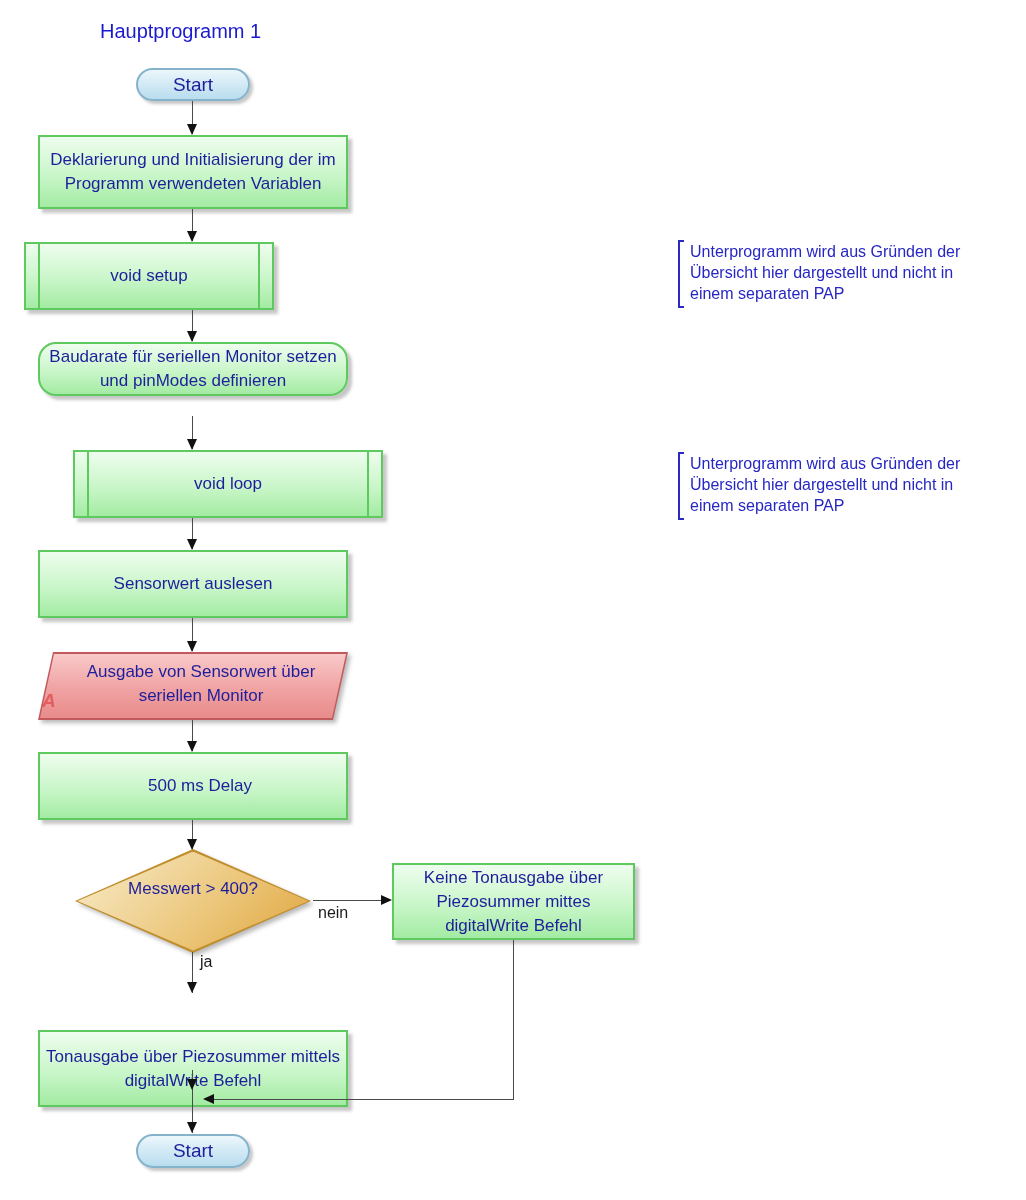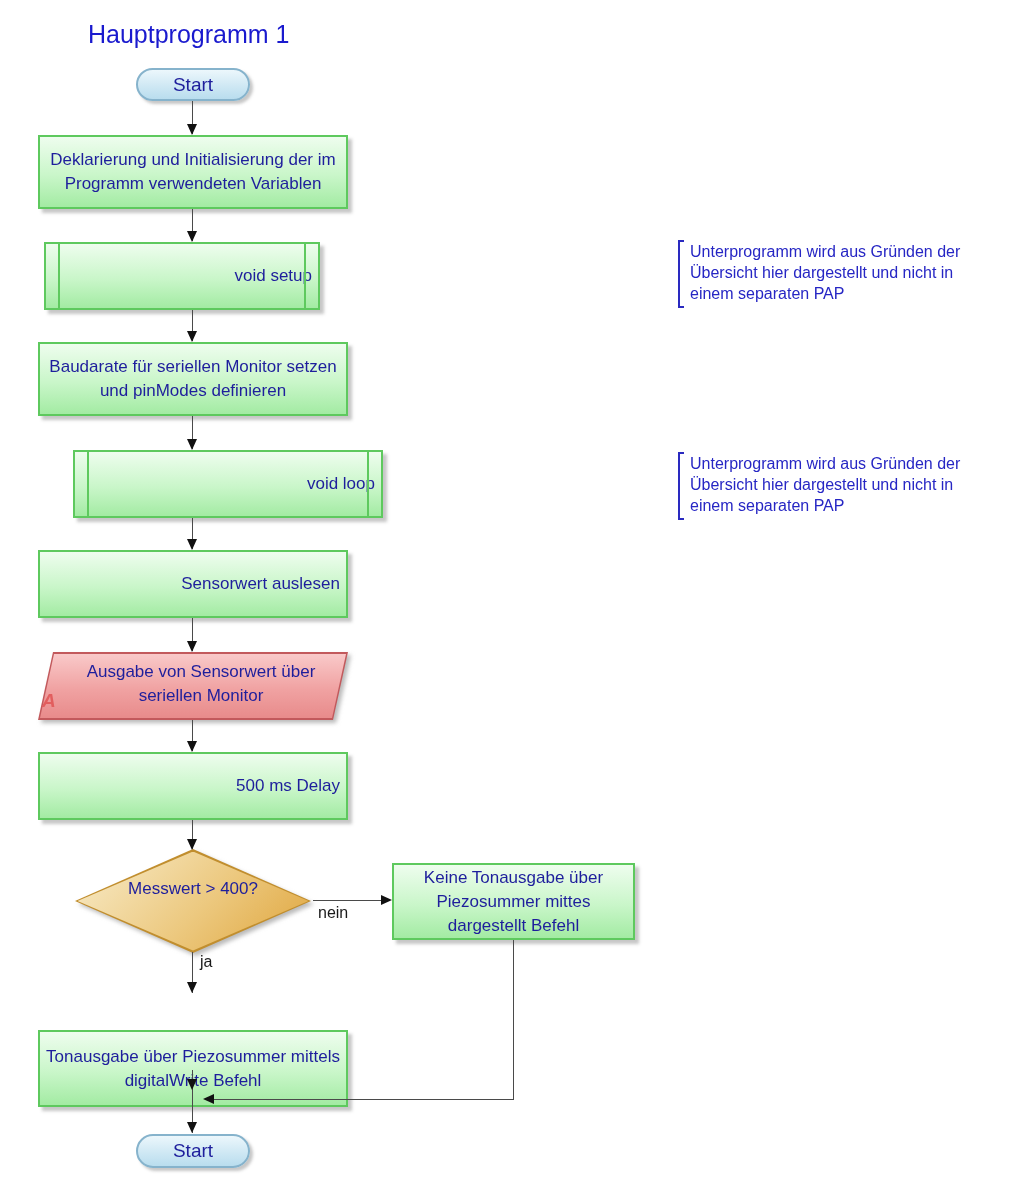--- a/index.html
+++ b/index.html
@@ -1,30 +1,30 @@
 <!DOCTYPE html>
 <html><head>
 <meta charset="utf-8">
 <style>
   html,body{margin:0;padding:0;background:#ffffff;}
   #canvas{
     position:relative;width:1026px;height:1200px;background:#ffffff;overflow:hidden;
     font-family:"Liberation Sans",sans-serif;
   }
   .title{
-    position:absolute;left:88px;top:20px;font-size:25px;color:#1a1ace;
+    position:absolute;left:100px;top:20px;font-size:20px;color:#1a1ace;
   }
   
   .node-text{color:#1e1e9c;font-size:17px;line-height:24px;text-align:center;}
   .rect{
     position:absolute;box-sizing:border-box;
     border:2px solid #5ec95e;
     background:linear-gradient(180deg,#eefdee 0%,#c9f6c9 55%,#a3eba3 100%);
     box-shadow:4px 4px 3px rgba(130,130,130,.45);
-    display:flex;align-items:center;justify-content:flex-end;padding:2px 6px;
+    display:flex;align-items:center;justify-content:center;padding:2px 6px;
   }
   .predef::before,.predef::after{
     content:'';position:absolute;top:0;bottom:0;width:2px;background:#5ec95e;
   }
   .predef::before{left:12px;}
   .predef::after{right:12px;}
   .terminator{
     position:absolute;box-sizing:border-box;border:2px solid #86b3cc;border-radius:17px;
     background:linear-gradient(180deg,#ecf7fc 0%,#cfe8f4 55%,#b9ddee 100%);
     box-shadow:3px 3px 3px rgba(130,130,130,.45);
@@ -100,25 +100,25 @@
 <div id="canvas">
 
   <div class="title">Hauptprogramm 1</div>
 
   <div class="terminator" style="left:136px;top:68px;width:114px;height:33px;text-align:right;">Start</div>
 
   <div class="rect" style="left:38px;top:135px;width:310px;height:74px;">
     <div class="node-text">Deklarierung und Initialisierung der im Programm verwendeten Variablen</div>
   </div>
 
-  <div class="rect predef" style="left:44px;top:242px;width:276px;height:68px;">
+  <div class="rect predef" style="left:24px;top:242px;width:250px;height:68px;">
     <div class="node-text">void setup</div>
   </div>
 
-  <div class="rect" style="left:38px;top:342px;width:310px;height:74px;">
+  <div class="rect" style="left:38px;top:342px;width:310px;height:54px;border-radius:18px;">
     <div class="node-text">Baudarate für seriellen Monitor setzen und pinModes definieren</div>
   </div>
 
   <div class="rect predef" style="left:38px;top:450px;width:310px;height:68px;margin-left:35px;">
     <div class="node-text">void loop</div>
   </div>
 
   <div class="rect" style="left:38px;top:550px;width:310px;height:68px;">
     <div class="node-text">Sensorwert auslesen</div>
   </div>
@@ -134,21 +134,21 @@
     <div class="node-text">500 ms Delay</div>
   </div>
 
   <div class="diamond-outer">
     <div class="diamond-border"></div>
     <div class="diamond-fill"></div>
   </div>
   <div class="node-text diamond-text">Messwert &gt; 400?</div>
 
   <div class="rect" style="left:392px;top:863px;width:243px;height:77px;">
-    <div class="node-text">Keine Tonausgabe über Piezosummer mittes dargestellt Befehl</div>
+    <div class="node-text">Keine Tonausgabe über Piezosummer mittes digitalWrite Befehl</div>
   </div>
 
   <div class="rect" style="left:38px;top:993px;width:310px;height:77px;margin-top:37px;">
     <div class="node-text">Tonausgabe über Piezosummer mittels digitalWrite Befehl</div>
   </div>
 
   <div class="terminator" style="left:136px;top:1134px;width:114px;height:34px;">Start</div>
 
   <div class="vline" style="top:101px;height:33px;"></div>
   <div class="ah-down" style="top:124px;"></div>

